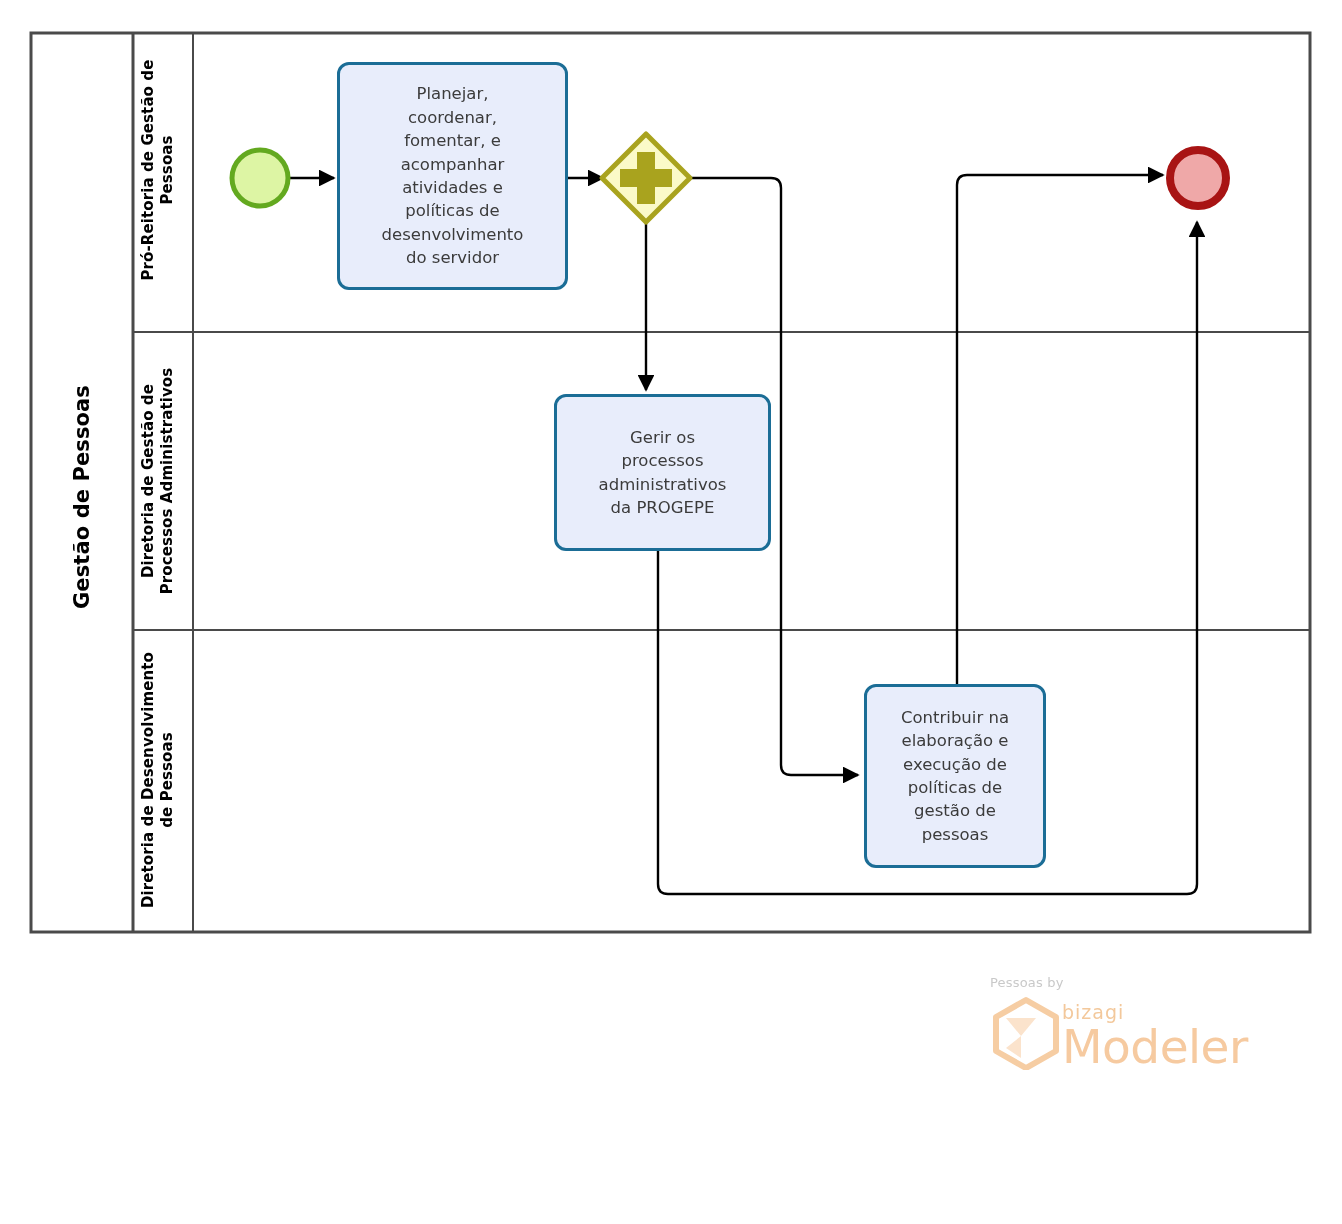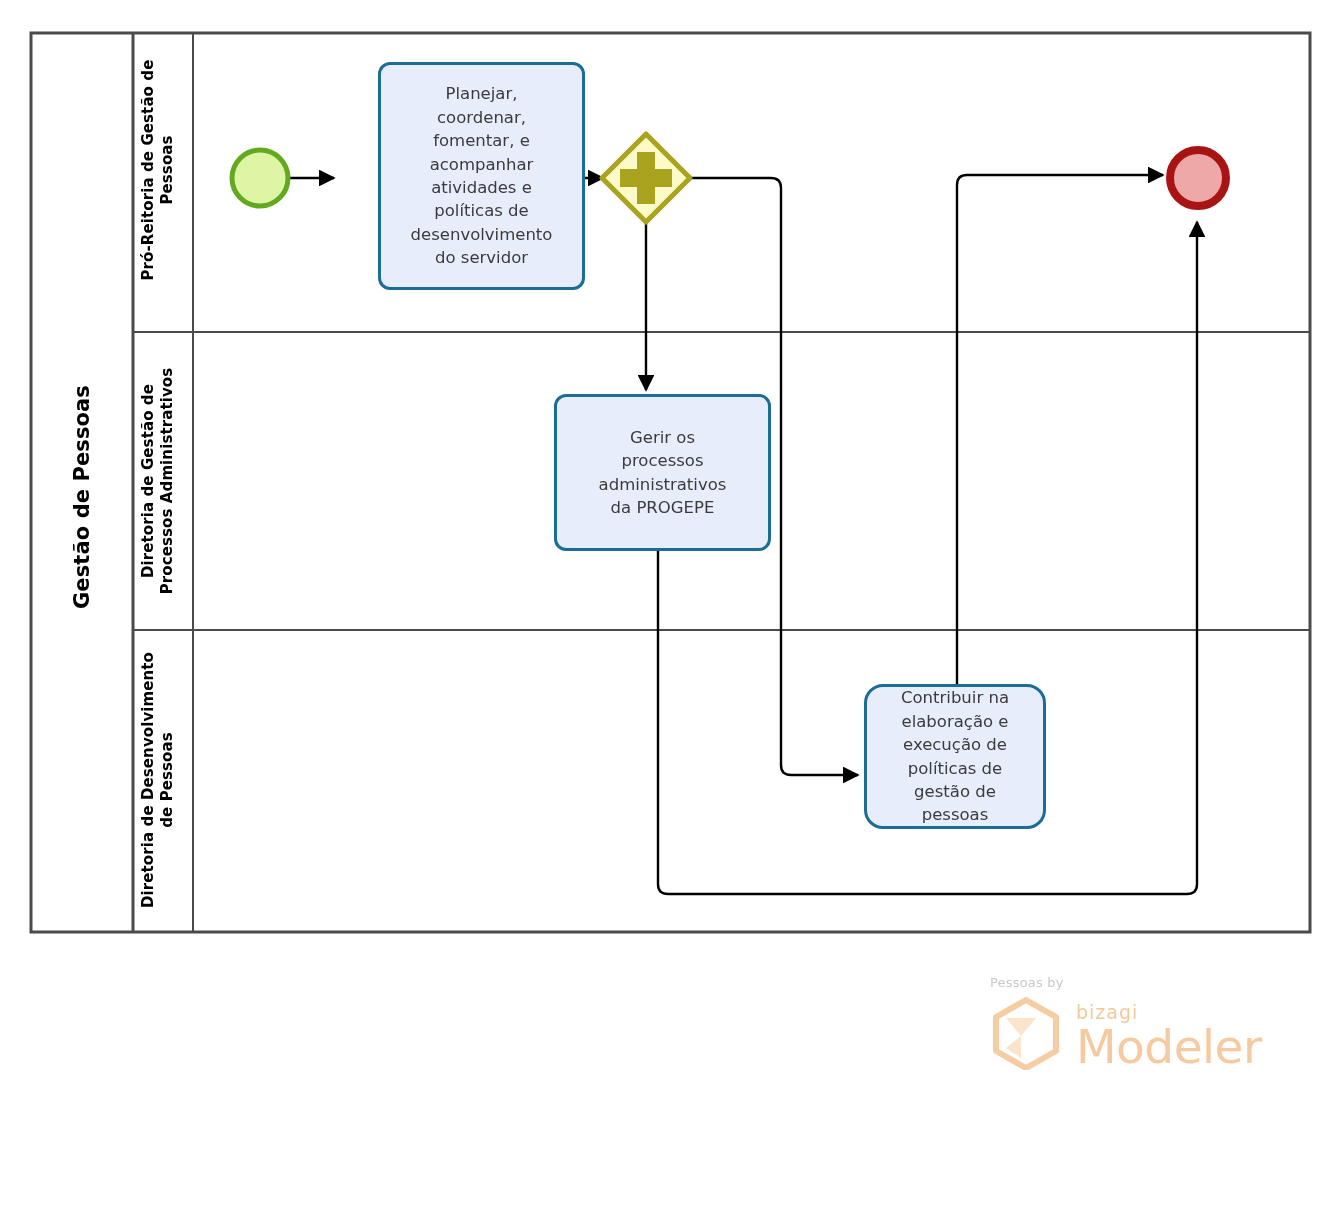--- a/index.html
+++ b/index.html
@@ -112,49 +112,49 @@
 
   <div class="vtext lane-title" style="left:18px; top:142px; width:280px; height:56px; transform:rotate(-90deg);">Pró-Reitoria de Gestão de
 Pessoas</div>
 
   <div class="vtext lane-title" style="left:22px; top:453px; width:272px; height:56px; transform:rotate(-90deg);">Diretoria de Gestão de
 Processos Administrativos</div>
 
   <div class="vtext lane-title" style="left:19px; top:752px; width:278px; height:56px; transform:rotate(-90deg);">Diretoria de Desenvolvimento
 de Pessoas</div>
 
-  <div class="task" style="left:337px; top:62px; width:207px; height:228px;margin-left:41px;">Planejar,
+  <div class="task" style="left:337px; top:62px; width:231px; height:228px;">Planejar,
 coordenar,
 fomentar, e
 acompanhar
 atividades e
 políticas de
 desenvolvimento
 do servidor</div>
 
   <div class="task" style="left:554px; top:394px; width:217px; height:157px;">Gerir os
 processos
 administrativos
 da PROGEPE</div>
 
-  <div class="task" style="left:864px; top:684px; width:182px; height:145px;border-radius:19px;">Contribuir na
+  <div class="task" style="left:864px; top:684px; width:182px; height:184px;">Contribuir na
 elaboração e
 execução de
 políticas de
 gestão de
 pessoas</div>
 
   <div class="wm" style="left:990px; top:975px;">
     <div class="wm-powered">Pessoas by</div>
     <div style="display:flex; align-items:flex-end; margin-top:6px;">
       <svg width="72" height="74" viewBox="0 0 72 74">
         <path d="M36 4 L66 21 L66 55 L36 72 L6 55 L6 21 Z" fill="none" stroke="#F6CDA3" stroke-width="6" stroke-linejoin="round"></path>
         <path d="M16 22 L46 22 L31 40 Z" fill="#FBE3CC"></path>
         <path d="M31 40 L31 62 L16 52 Z" fill="#FBE3CC"></path>
       </svg>
-      <div style="margin-left:14px;">
+      <div style="margin-left:0;">
         <div class="wm-bizagi">bizagi</div>
         <div class="wm-modeler">Modeler</div>
       </div>
     </div>
   </div>
 
 </div>
 
 </body></html>

